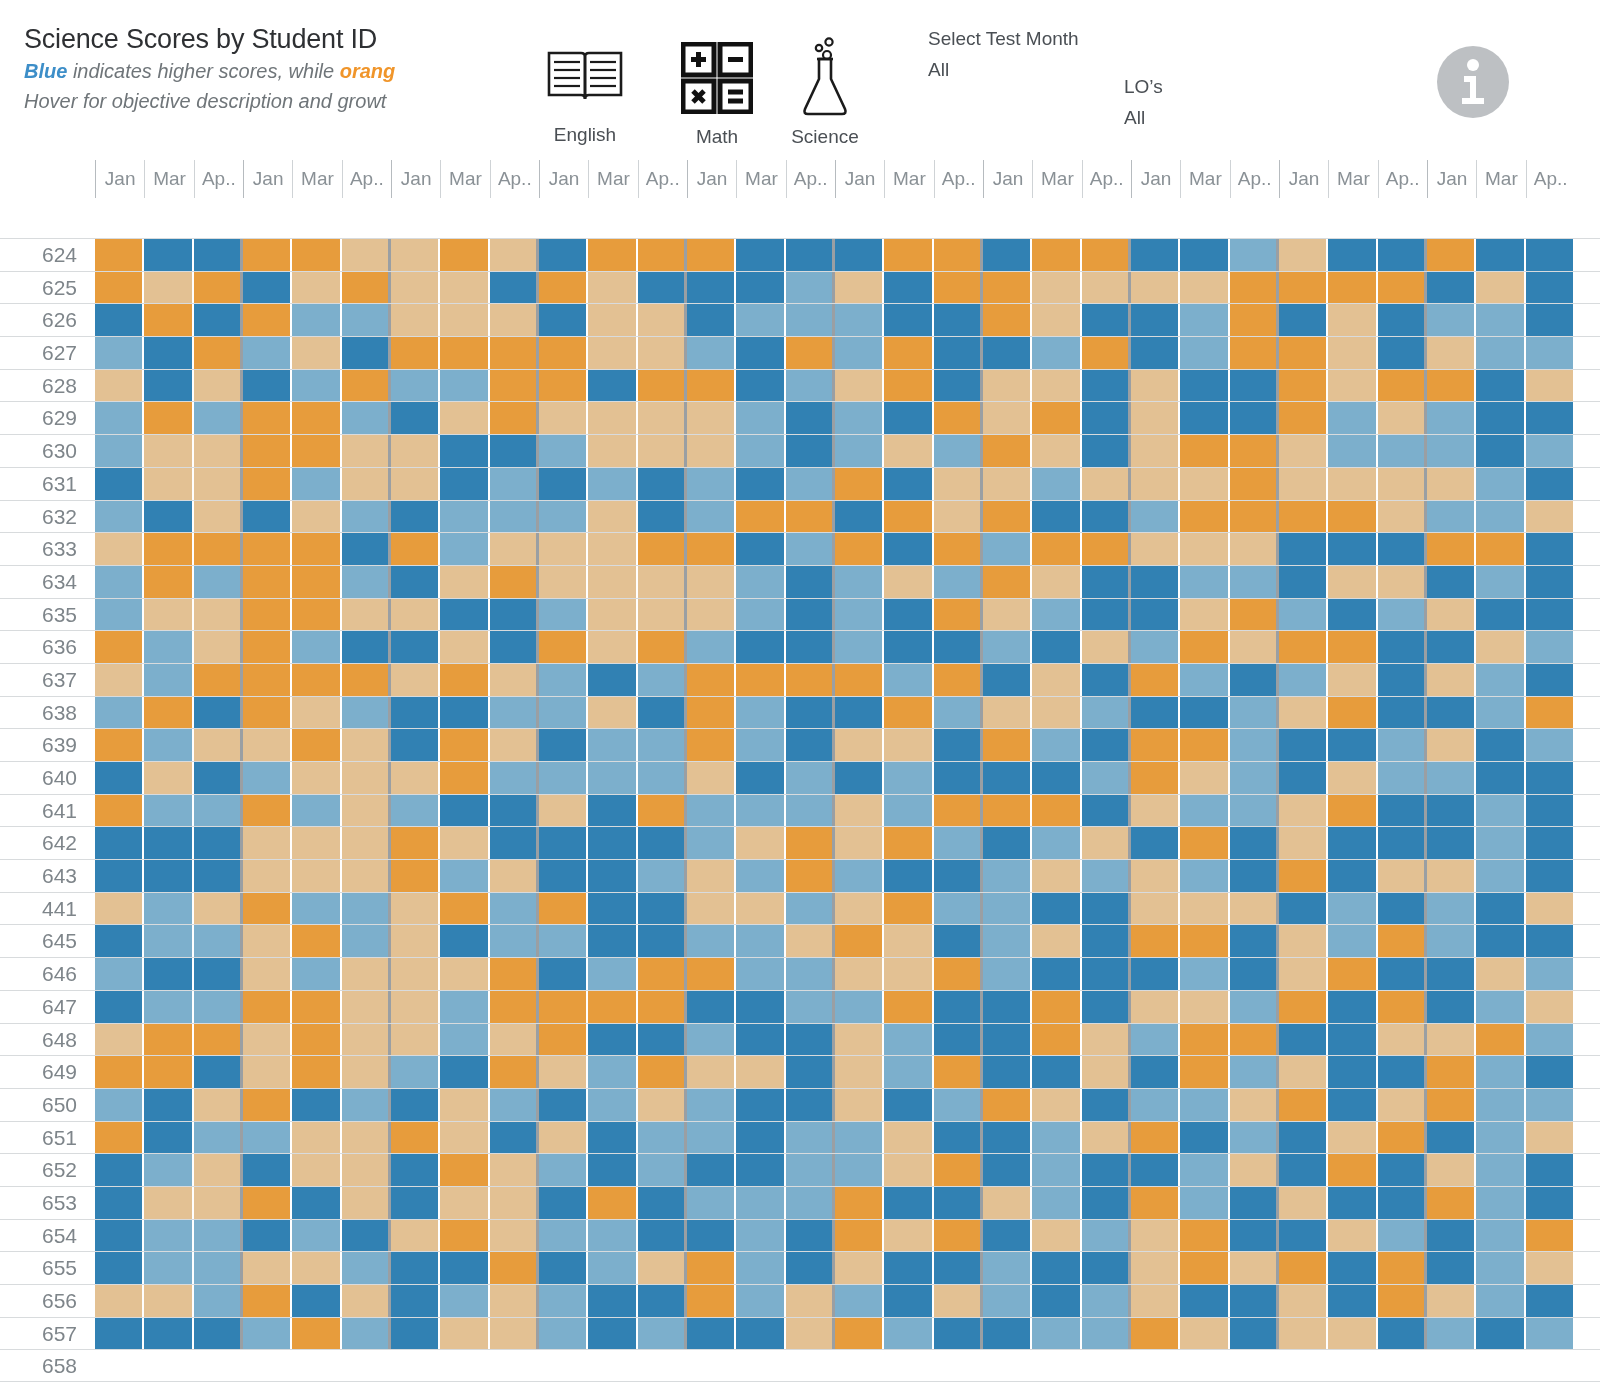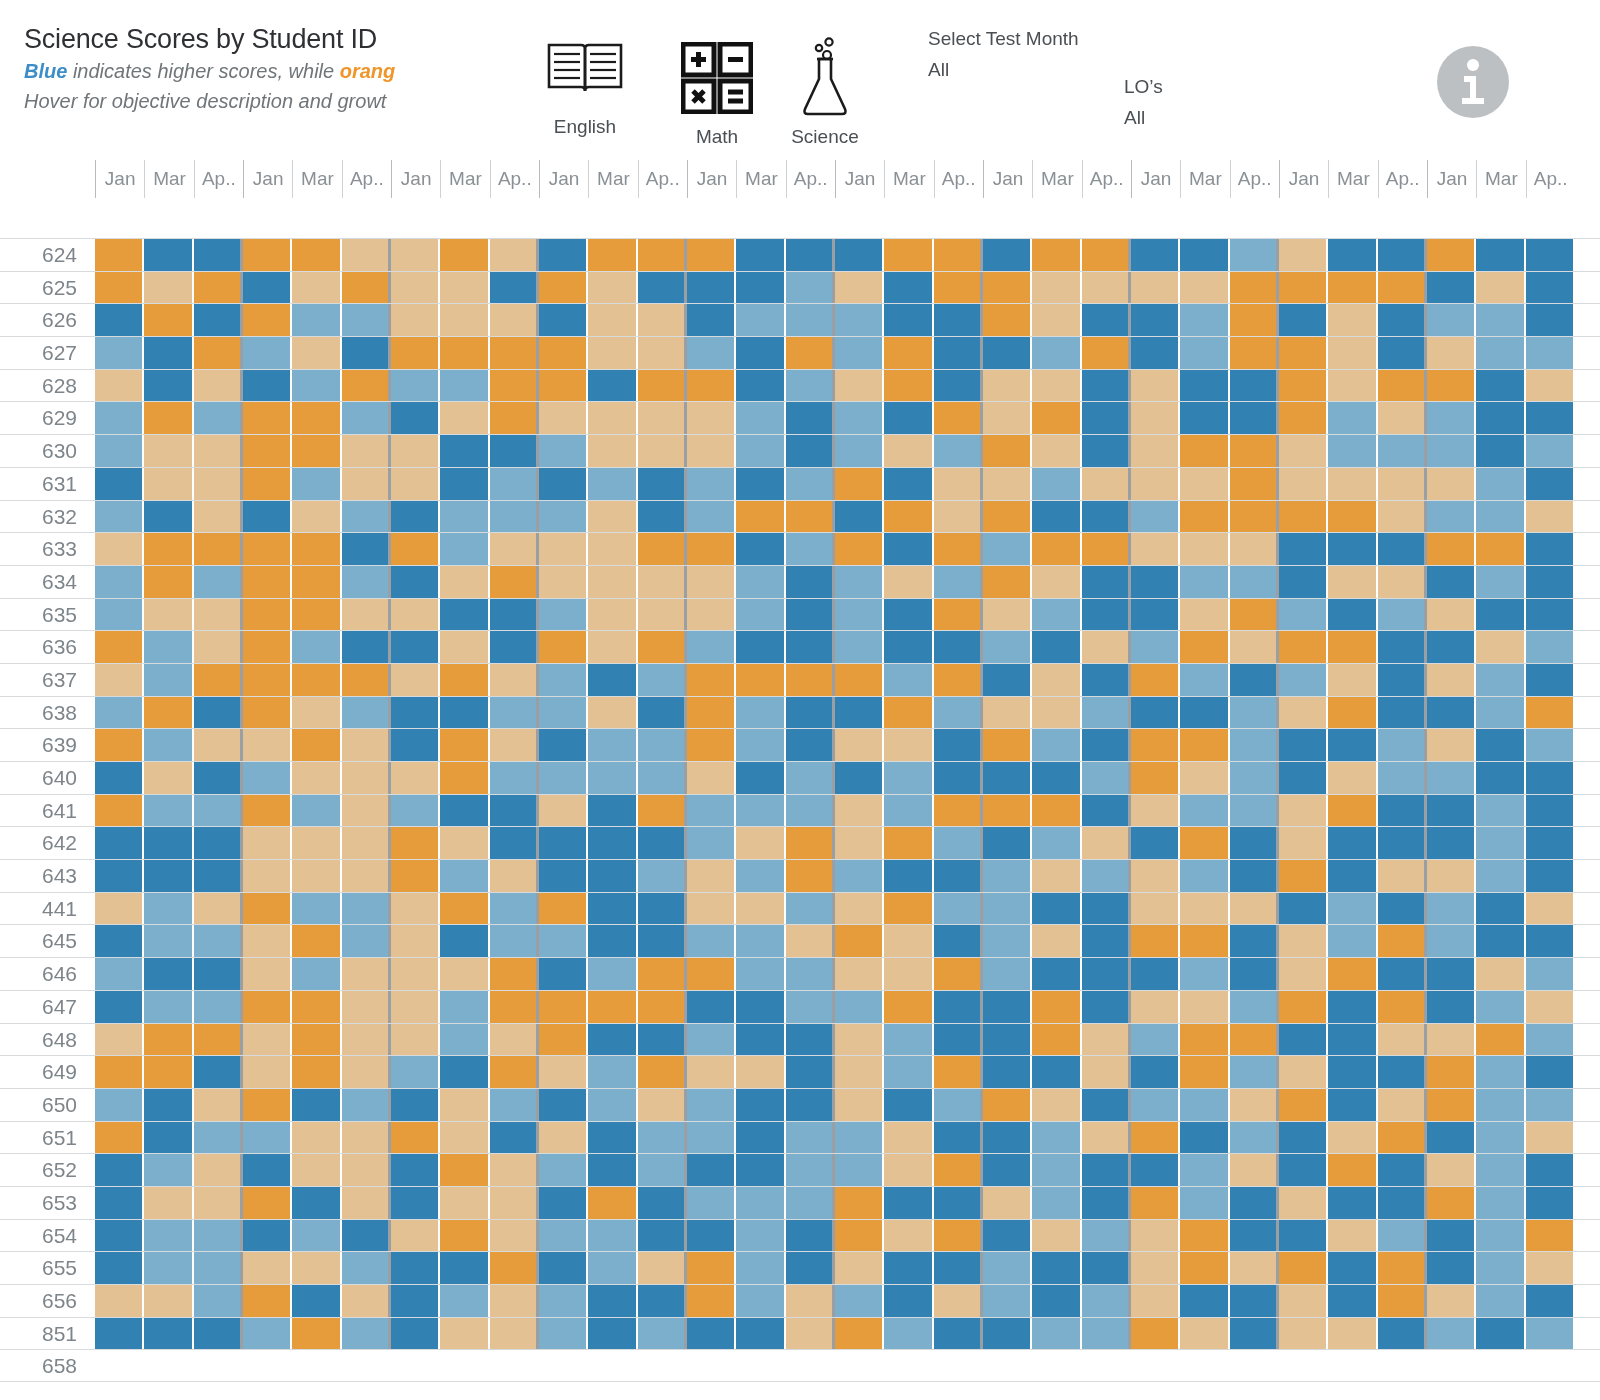--- a/index.html
+++ b/index.html
@@ -22,21 +22,21 @@
     font-size:20px;line-height:30px;font-style:italic;color:#6f7579;
     white-space:nowrap;overflow:hidden;
   }
   .sub-blue{color:#3d8ec8;font-weight:600;font-style:italic;}
   .sub-orange{color:#f0952a;font-weight:600;font-style:italic;}
 
   
   .subject{position:absolute;text-align:center;}
   .subject .glyph{height:80px;display:flex;align-items:center;justify-content:center;}
   .subject .lbl{font-size:19px;color:#4a4f54;margin-top:8px;}
-  #subj-english{left:520px;top:28px;width:130px;}
+  #subj-english{left:520px;top:36px;width:130px;}
   #subj-math{left:652px;top:38px;width:130px;}
   #subj-science{left:760px;top:38px;width:130px;}
 
   
   .filter{position:absolute;}
   .filter .f-title{font-size:19px;color:#4a4f54;line-height:30px;white-space:nowrap;}
   .filter .f-value{font-size:19px;color:#4a4f54;line-height:32px;}
   #flt-month{left:928px;top:24px;}
   #flt-lo{left:1124px;top:24px;margin-top:48px;}
 
@@ -1346,21 +1346,21 @@
           <div class="cell c-b grpend"></div>
           <div class="cell c-t"></div>
           <div class="cell c-b"></div>
           <div class="cell c-o grpend"></div>
           <div class="cell c-t"></div>
           <div class="cell c-l"></div>
           <div class="cell c-b"></div>
         </div>
       </div>
       <div class="row">
-        <div class="rowlabel">851</div>
+        <div class="rowlabel">657</div>
         <div class="cells">
           <div class="cell c-b"></div>
           <div class="cell c-b"></div>
           <div class="cell c-b grpend"></div>
           <div class="cell c-l"></div>
           <div class="cell c-o"></div>
           <div class="cell c-l grpend"></div>
           <div class="cell c-b"></div>
           <div class="cell c-t"></div>
           <div class="cell c-t grpend"></div>

